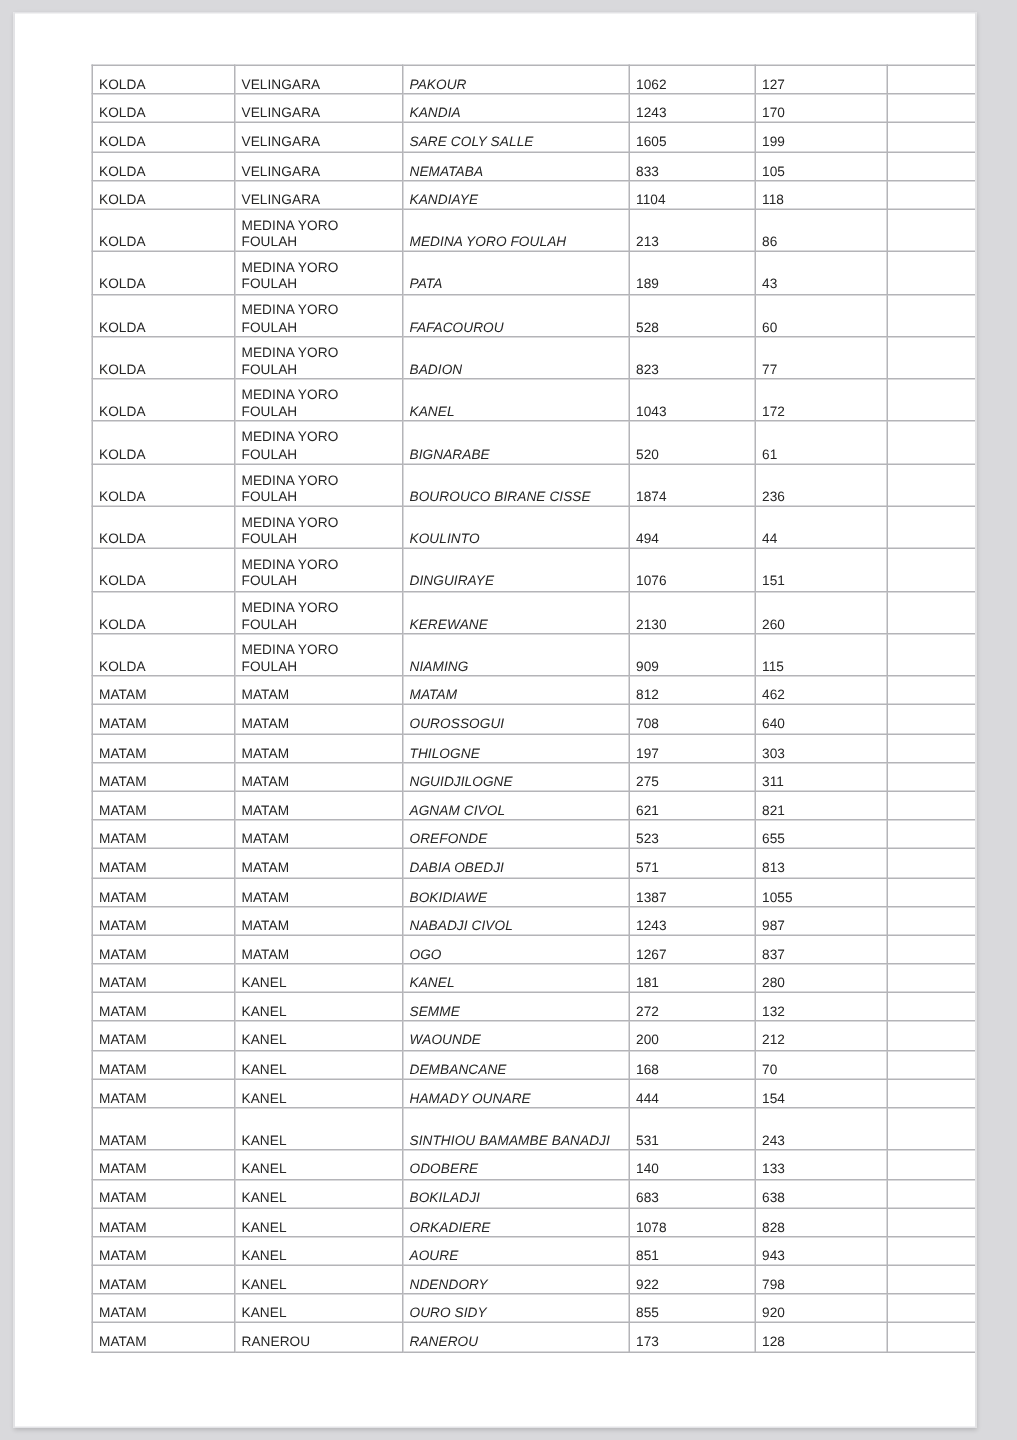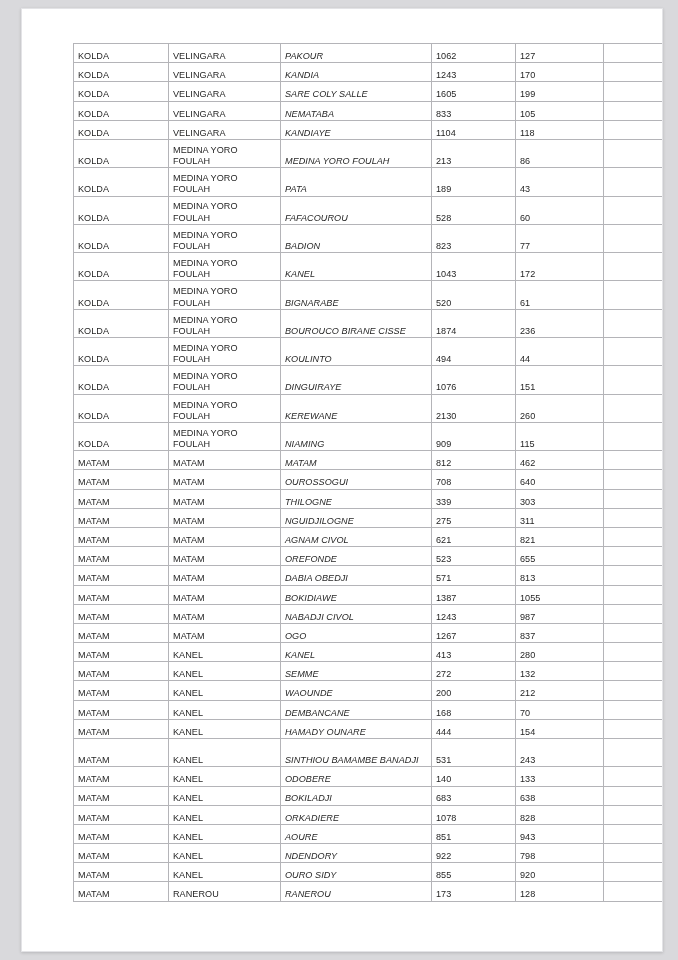--- a/index.html
+++ b/index.html
@@ -8,21 +8,21 @@
   }
   body {
     width: 678px;
     height: 960px;
     background: #d9d9dc;
     font-family: "Liberation Sans", sans-serif;
     overflow: hidden;
   }
   #page-sheet {
     position: absolute;
-    left: 21px;
+    left: 9px;
     top: 8px;
     width: 642px;
     height: 944px;
     background: #ffffff;
     border: 1px solid #e3e3e6;
     box-shadow: 0 1px 3px rgba(0,0,0,0.16);
     box-sizing: border-box;
     overflow: hidden;
   }
   #data-table {
@@ -200,21 +200,21 @@
           <td class="c-dept">MATAM</td>
           <td class="c-commune">OUROSSOGUI</td>
           <td class="c-n1">708</td>
           <td class="c-n2">640</td>
           <td class="c-n3">1348</td>
         </tr>
         <tr class="r-single">
           <td class="c-region">MATAM</td>
           <td class="c-dept">MATAM</td>
           <td class="c-commune">THILOGNE</td>
-          <td class="c-n1">339</td>
+          <td class="c-n1">197</td>
           <td class="c-n2">303</td>
           <td class="c-n3">642</td>
         </tr>
         <tr class="r-single">
           <td class="c-region">MATAM</td>
           <td class="c-dept">MATAM</td>
           <td class="c-commune">NGUIDJILOGNE</td>
           <td class="c-n1">275</td>
           <td class="c-n2">311</td>
           <td class="c-n3">586</td>
@@ -264,21 +264,21 @@
           <td class="c-dept">MATAM</td>
           <td class="c-commune">OGO</td>
           <td class="c-n1">1267</td>
           <td class="c-n2">837</td>
           <td class="c-n3">2104</td>
         </tr>
         <tr class="r-single">
           <td class="c-region">MATAM</td>
           <td class="c-dept">KANEL</td>
           <td class="c-commune">KANEL</td>
-          <td class="c-n1">413</td>
+          <td class="c-n1">181</td>
           <td class="c-n2">280</td>
           <td class="c-n3">693</td>
         </tr>
         <tr class="r-single">
           <td class="c-region">MATAM</td>
           <td class="c-dept">KANEL</td>
           <td class="c-commune">SEMME</td>
           <td class="c-n1">272</td>
           <td class="c-n2">132</td>
           <td class="c-n3">404</td>

